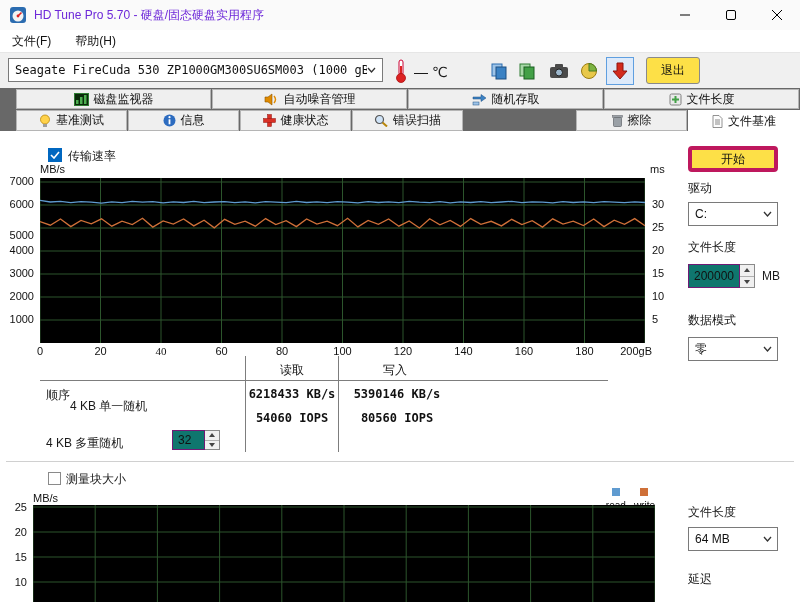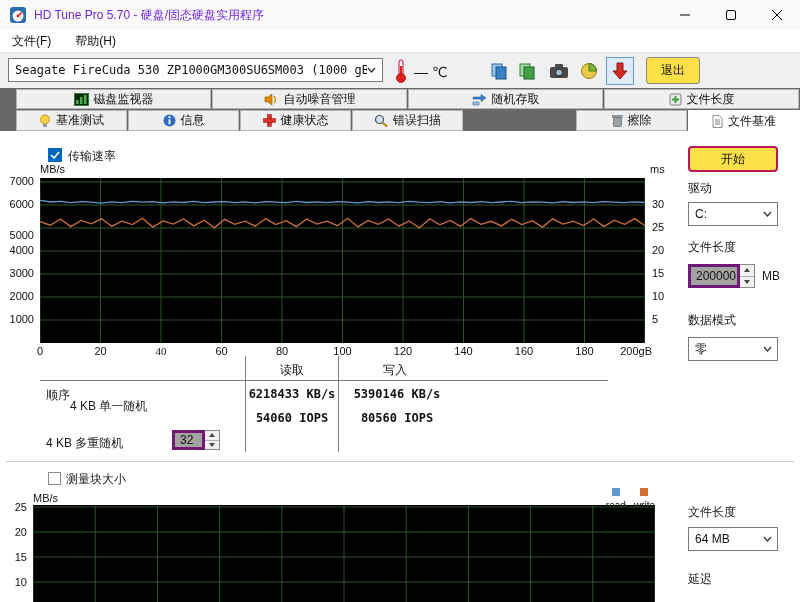--- a/index.html
+++ b/index.html
@@ -16,39 +16,39 @@
   #menubar{left:0;top:30px;width:800px;height:22px;background:#ffffff;display:flex;align-items:center;}
   .menu-item{padding:0 12px;font-size:12px;height:22px;line-height:22px;}
   
   #toolbar{left:0;top:52px;width:800px;height:36px;background:#f0f0f0;border-top:1px solid #e6e6e6;box-sizing:border-box;}
   .combo{border:1px solid #7a7a7a;background:#fff;display:flex;align-items:center;box-sizing:border-box;}
   .combo .val{flex:1;padding:0 6px;font-size:12px;white-space:nowrap;overflow:hidden;}
   .tool-btn{width:26px;height:26px;display:flex;align-items:center;justify-content:center;border:1px solid transparent;box-sizing:border-box;}
   .tool-btn.active{border:1px solid #5f9fe0;background:#ddeafa;}
   .btn{background:#fde047;border:1px solid #8a8a8a;border-radius:3px;font-size:12px;
        display:flex;align-items:center;justify-content:center;box-sizing:border-box;}
-  .btn.primary{border:2px solid #be185d;border-radius:4px;}
+  .btn.primary{border:4px solid #be185d;border-radius:4px;}
   
   #tabstrip{left:0;top:88px;width:800px;height:43px;background:#686868;}
   .tab{position:absolute;background:#efefef;border:1px solid #b5b5b5;box-sizing:border-box;
        display:flex;align-items:center;justify-content:center;gap:5px;font-size:12px;color:#111;}
   .tab.selected{background:#ffffff;border-color:#ffffff;z-index:3;}
   
   .cb{width:14px;height:14px;border:1px solid #8a8a8a;background:#fff;box-sizing:border-box;
       display:flex;align-items:center;justify-content:center;}
   .cb.checked{background:#0067c0;border-color:#0067c0;}
   
   .tickbox span{position:absolute;font-size:11px;color:#111;white-space:nowrap;}
   
   .spin{display:flex;flex-direction:column;width:15px;box-sizing:border-box;border:1px solid #8a8a8a;border-left:none;background:#f0f0f0;}
   .spin div{flex:1;display:flex;align-items:center;justify-content:center;}
   .spin div + div{border-top:1px solid #b0b0b0;}
   .tri-up{width:0;height:0;border-left:3px solid transparent;border-right:3px solid transparent;border-bottom:4px solid #444;}
   .tri-down{width:0;height:0;border-left:3px solid transparent;border-right:3px solid transparent;border-top:4px solid #444;}
-  .numbox{border:3px solid #701a75;background:#a3a3a3;box-sizing:border-box;font-size:12px;
+  .numbox{border:1px solid #701a75;background:#0f766e;box-sizing:border-box;font-size:12px;
           display:flex;align-items:center;padding:0 5px;}
   .chev{display:block;}
   .vline{background:#7d7d7d;width:1px;}
   .hline{background:#7d7d7d;height:1px;}
   .cellc{text-align:center;font-size:12px;}
   .legend-item{display:flex;align-items:center;gap:4px;font-size:10px;flex-direction:column;}
   .legend-sq{width:8px;height:8px;display:inline-block;}
 </style>
 </head>
 <body>

